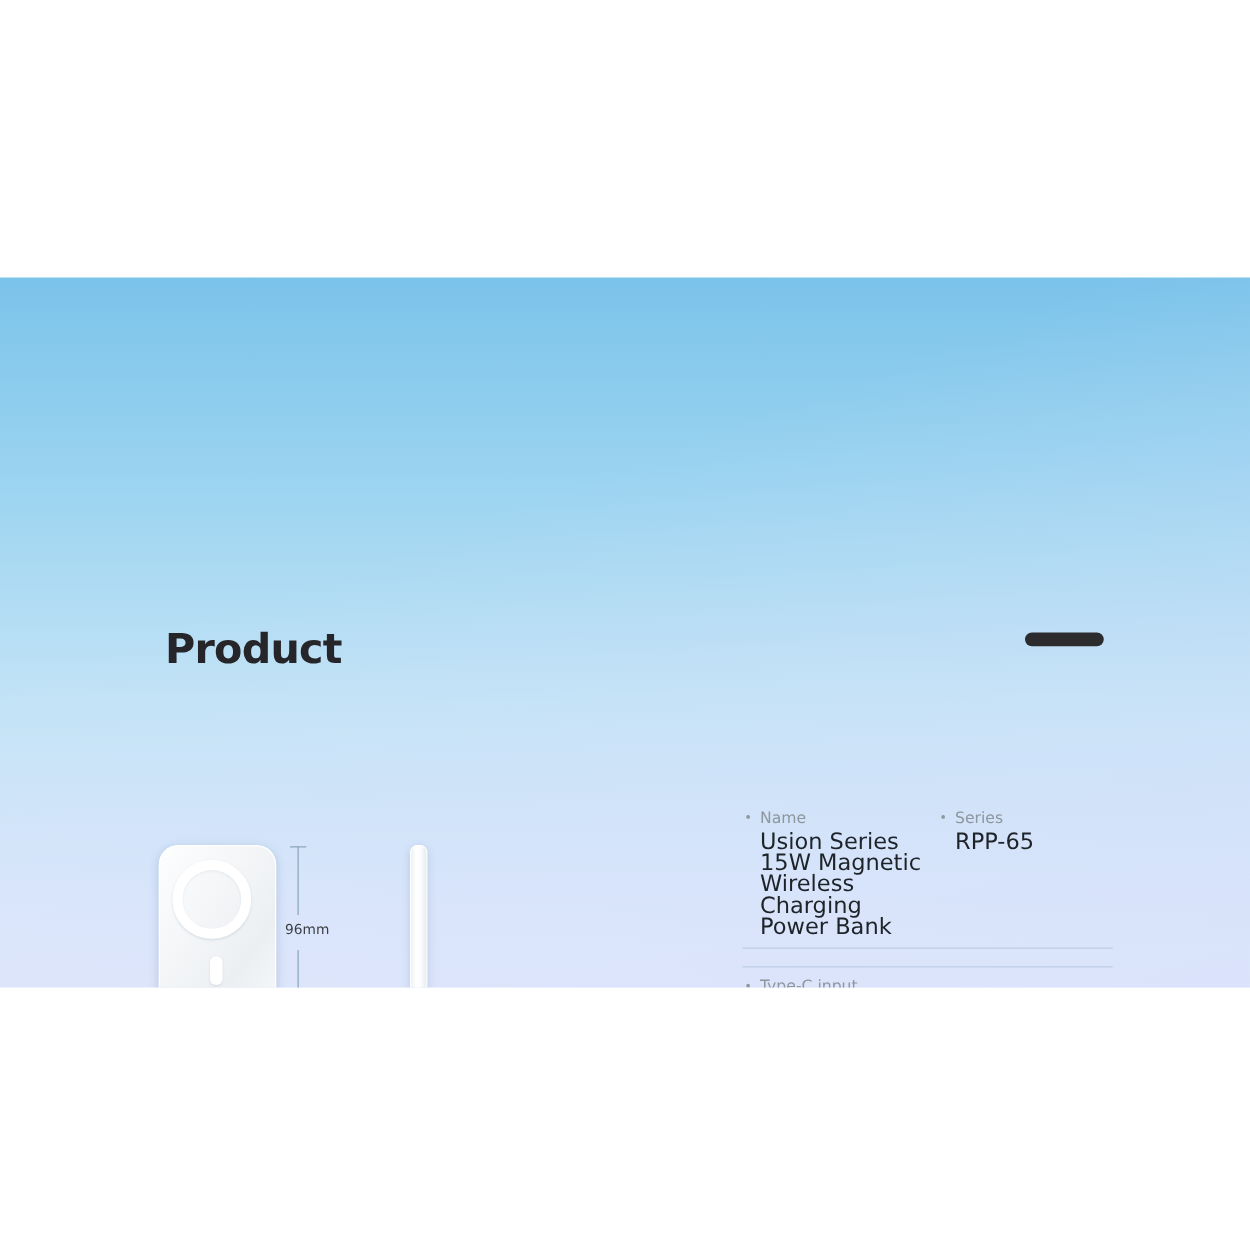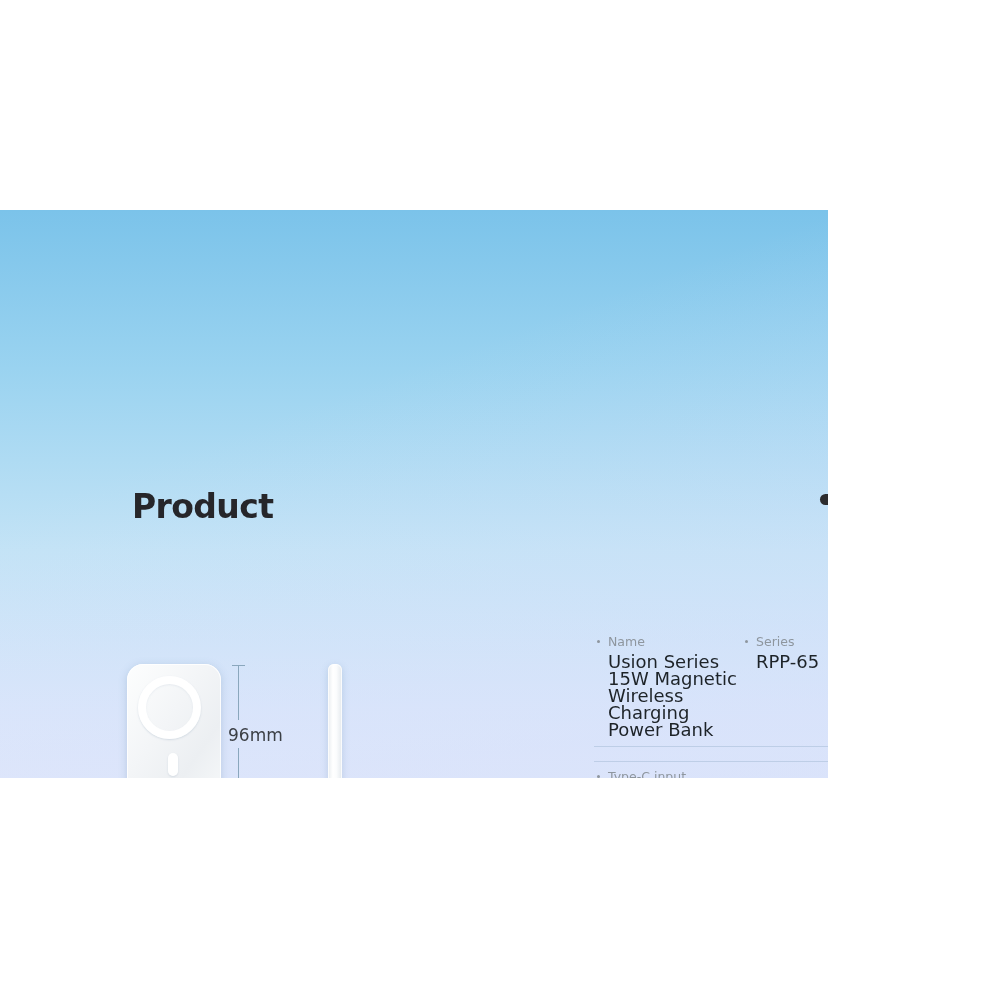--- a/index.html
+++ b/index.html
@@ -18,22 +18,22 @@
     position: relative;
     width: 1000px;
     height: 1001px;
     background: #ffffff;
   }
 
   
   .panel {
     position: absolute;
     left: 0;
-    top: 210px;
-    width: 828px;
+    top: 222px;
+    width: 1000px;
     height: 568px;
     background:
       linear-gradient(160deg, rgba(255,255,255,0.00) 35%, rgba(214,224,250,0.55) 100%),
       linear-gradient(to bottom, #7bc3ea 0%, #9ad3f0 28%, #c3e3f6 60%, #dae6fb 88%, #dfe7fb 100%);
     overflow: hidden;
   }
 
   
   .heading {
     position: absolute;
@@ -126,41 +126,42 @@
     position: absolute;
     left: 230px;
     top: 510px;
     width: 18px;
     height: 28px;
   }
   .dim-label-96 {
     position: absolute;
     left: 228px;
     top: 515px;
-    font-size: 17px;
+    font-size: 11px;
     color: #3b3f45;
     font-family: "DejaVu Sans", sans-serif;
   }
 
   
   .spec-table {
     position: absolute;
     left: 594px;
     top: 418px;
     width: 296px;
   }
   .spec-row {
     position: relative;
     border-bottom: 1px solid rgba(120,150,180,0.28);
     padding: 6px 0 8px 0;
   }
   .spec-row:first-child { padding-top: 5px; }
   .spec-cols {
     display: flex;
     align-items: flex-start;
+    gap: 8px;
   }
   .spec-cell { box-sizing: border-box; }
   .spec-cell.col-a { width: 148px; flex: 0 0 148px; }
   .spec-cell.col-b { flex: 1 1 auto; }
   .spec-cell.col-a.wide { width: 100%; flex: 1 1 auto; }
 
   .spec-label {
     position: relative;
     padding-left: 14px;
     font-size: 12.5px;

